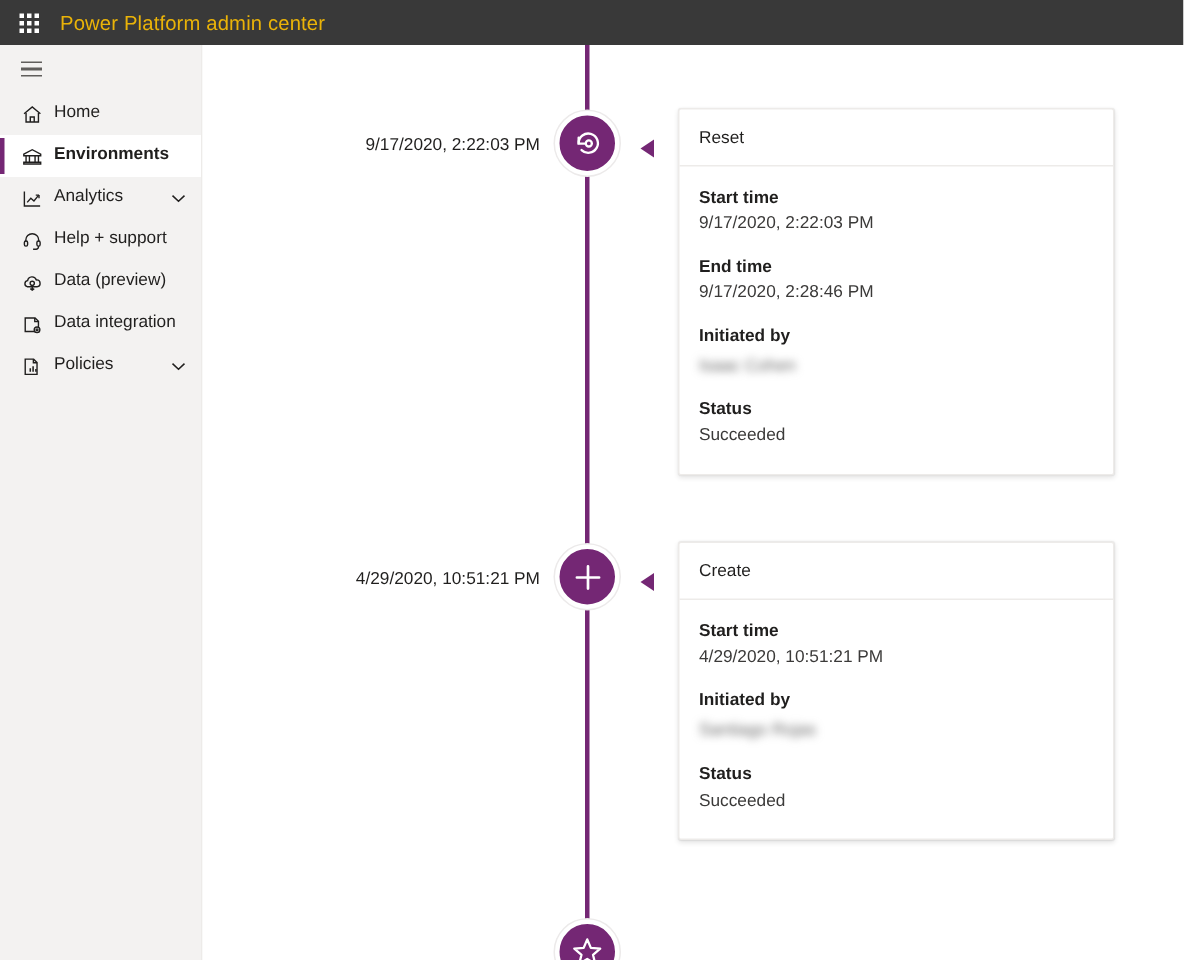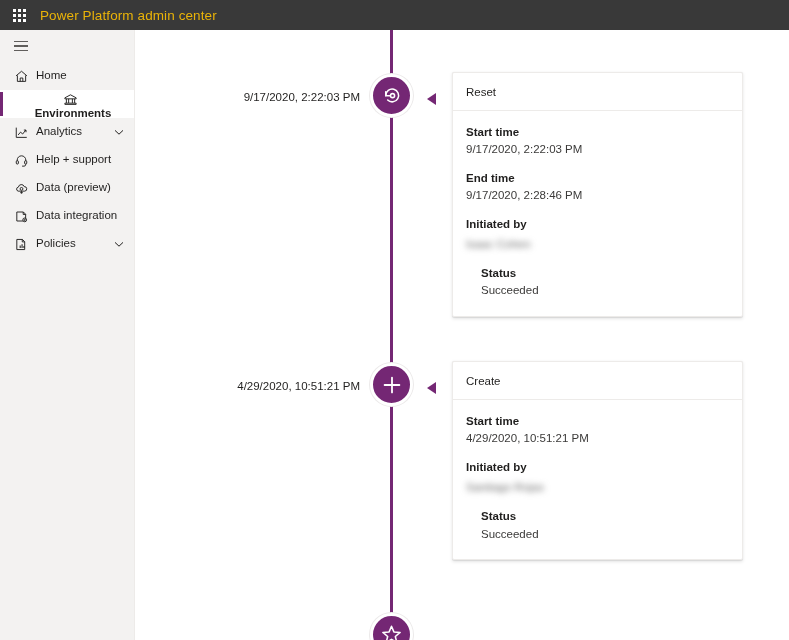--- a/index.html
+++ b/index.html
@@ -70,21 +70,20 @@
     align-items: center;
     padding-left: 12px;
     position: relative;
     cursor: pointer;
     font-size: 11.5px;
     color: #201f1e;
   }
   .nav-item.selected {
     background: #ffffff;
     font-weight: bold;
-    flex-direction: column;
   }
   .nav-item.selected::before {
     content: "";
     position: absolute;
     left: 0; top: 2px; bottom: 2px;
     width: 2.5px;
     background: #742774;
   }
   .nav-ico {
     width: 18px; height: 18px;
@@ -168,21 +167,21 @@
   .card-head {
     height: 38px;
     display: flex; align-items: center;
     padding-left: 13px;
     border-bottom: 1px solid #edebe9;
     font-size: 11.5px;
     color: #201f1e;
   }
   .card-body { padding: 14px 13px 18px 13px; }
   .field { margin-bottom: 14px; }
-  .field:last-child { margin-bottom: 0; margin-left: 15px; }
+  .field:last-child { margin-bottom: 0; }
   .f-label {
     font-size: 11.5px;
     font-weight: bold;
     color: #201f1e;
     margin-bottom: 3px;
     line-height: 1.25;
   }
   .f-value {
     font-size: 11.5px;
     color: #3b3a39;

